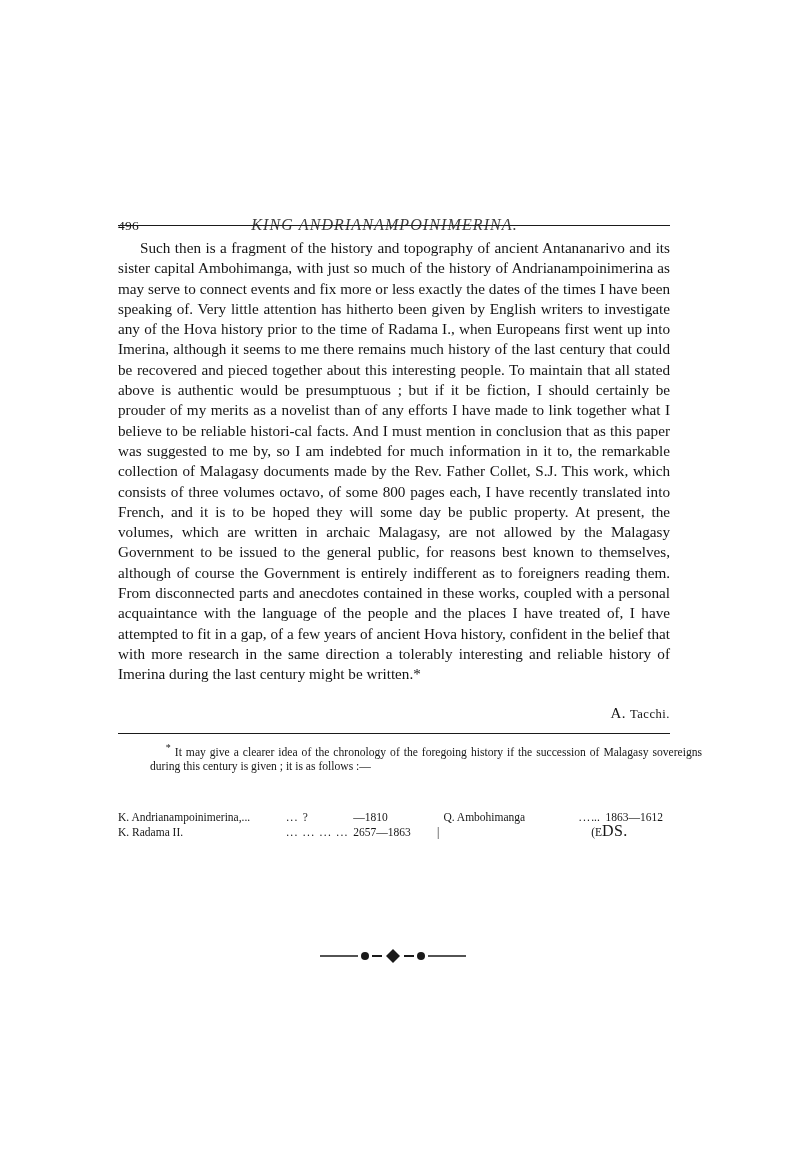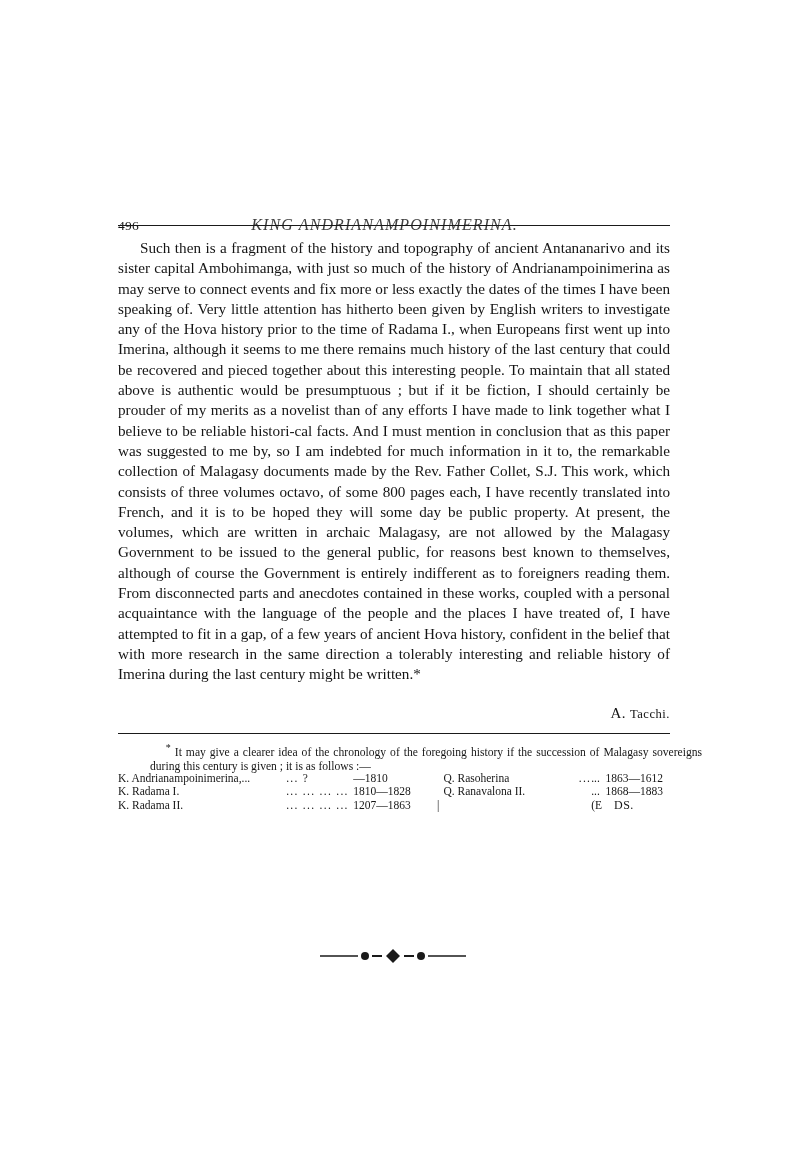--- a/index.html
+++ b/index.html
@@ -101,21 +101,21 @@
   .footnote .fn-indent {
     text-indent: 20px;
   }
   .fn-star {
     font-size: 10px;
     vertical-align: super;
   }
   .table-wrap {
     position: absolute;
     left: 118px;
-    top: 772px;
+    top: 811px;
     width: 552px;
     font-size: 11.5px;
     line-height: 13.4px;
     color: #161616;
   }
   table.sovereigns {
     border-collapse: collapse;
     width: 552px;
   }
   table.sovereigns td {
@@ -127,21 +127,21 @@
   td.dots-l { width: 68px; letter-spacing: 1.3px; }
   td.date-l { width: 84px; }
   td.bar { width: 12px; text-align: center; }
   td.name-r { width: 118px; }
   td.dots-r { width: 40px; letter-spacing: 1.3px; text-align: right; padding-right: 6px;}
   td.date-r { width: 80px; }
   .eds {
     padding-left: 2px;
     font-size: 11.5px;
   }
-  .eds-small { font-size: 12px; letter-spacing: .4px; margin-left: 12px;}
+  .eds-small { font-size: 16px; letter-spacing: .4px;}
   .ornament {
     position: absolute;
     left: 0;
     top: 948px;
     width: 785px;
     text-align: center;
   }
   .ornament svg { display: inline-block; }
   .sc {
     font-size: 12.6px;
@@ -177,37 +177,28 @@
   </div>
 
   <div class="table-wrap">
     <table class="sovereigns">
       <tbody>
         <tr>
           <td class="name-l">K. Andrianampoinimerina,...</td>
           <td class="dots-l">...  ?</td>
           <td class="date-l">—1810</td>
           <td class="bar"></td>
-          <td class="name-r">Q. Rasoherina</td>
+          <td class="name-r">Q. Ambohimanga</td>
           <td class="dots-r">...</td>
           <td class="date-r"><span>...</span>&nbsp;&nbsp;<span>1863—1612</span></td>
         </tr>
         <tr>
-          <td class="name-l">K. Radama I.</td>
-          <td class="dots-l">...   ...   ...   ...</td>
-          <td class="date-l">1810—1828</td>
-          <td class="bar"></td>
-          <td class="name-r">Q. Ranavalona II.</td>
-          <td class="dots-r"></td>
-          <td class="date-r"><span>...</span>&nbsp;&nbsp;<span>1868—1883</span></td>
-        </tr>
-        <tr>
           <td class="name-l">K. Radama II.</td>
           <td class="dots-l">...   ...   ...   ...</td>
-          <td class="date-l">1207—1863</td>
+          <td class="date-l">2657—1863</td>
           <td class="bar">|</td>
           <td class="name-r"></td>
           <td class="dots-r"></td>
           <td class="date-r eds"><span>(E</span><span class="eds-small">DS.</span></td>
         </tr>
       </tbody>
     </table>
   </div>
 
   <div class="ornament">

